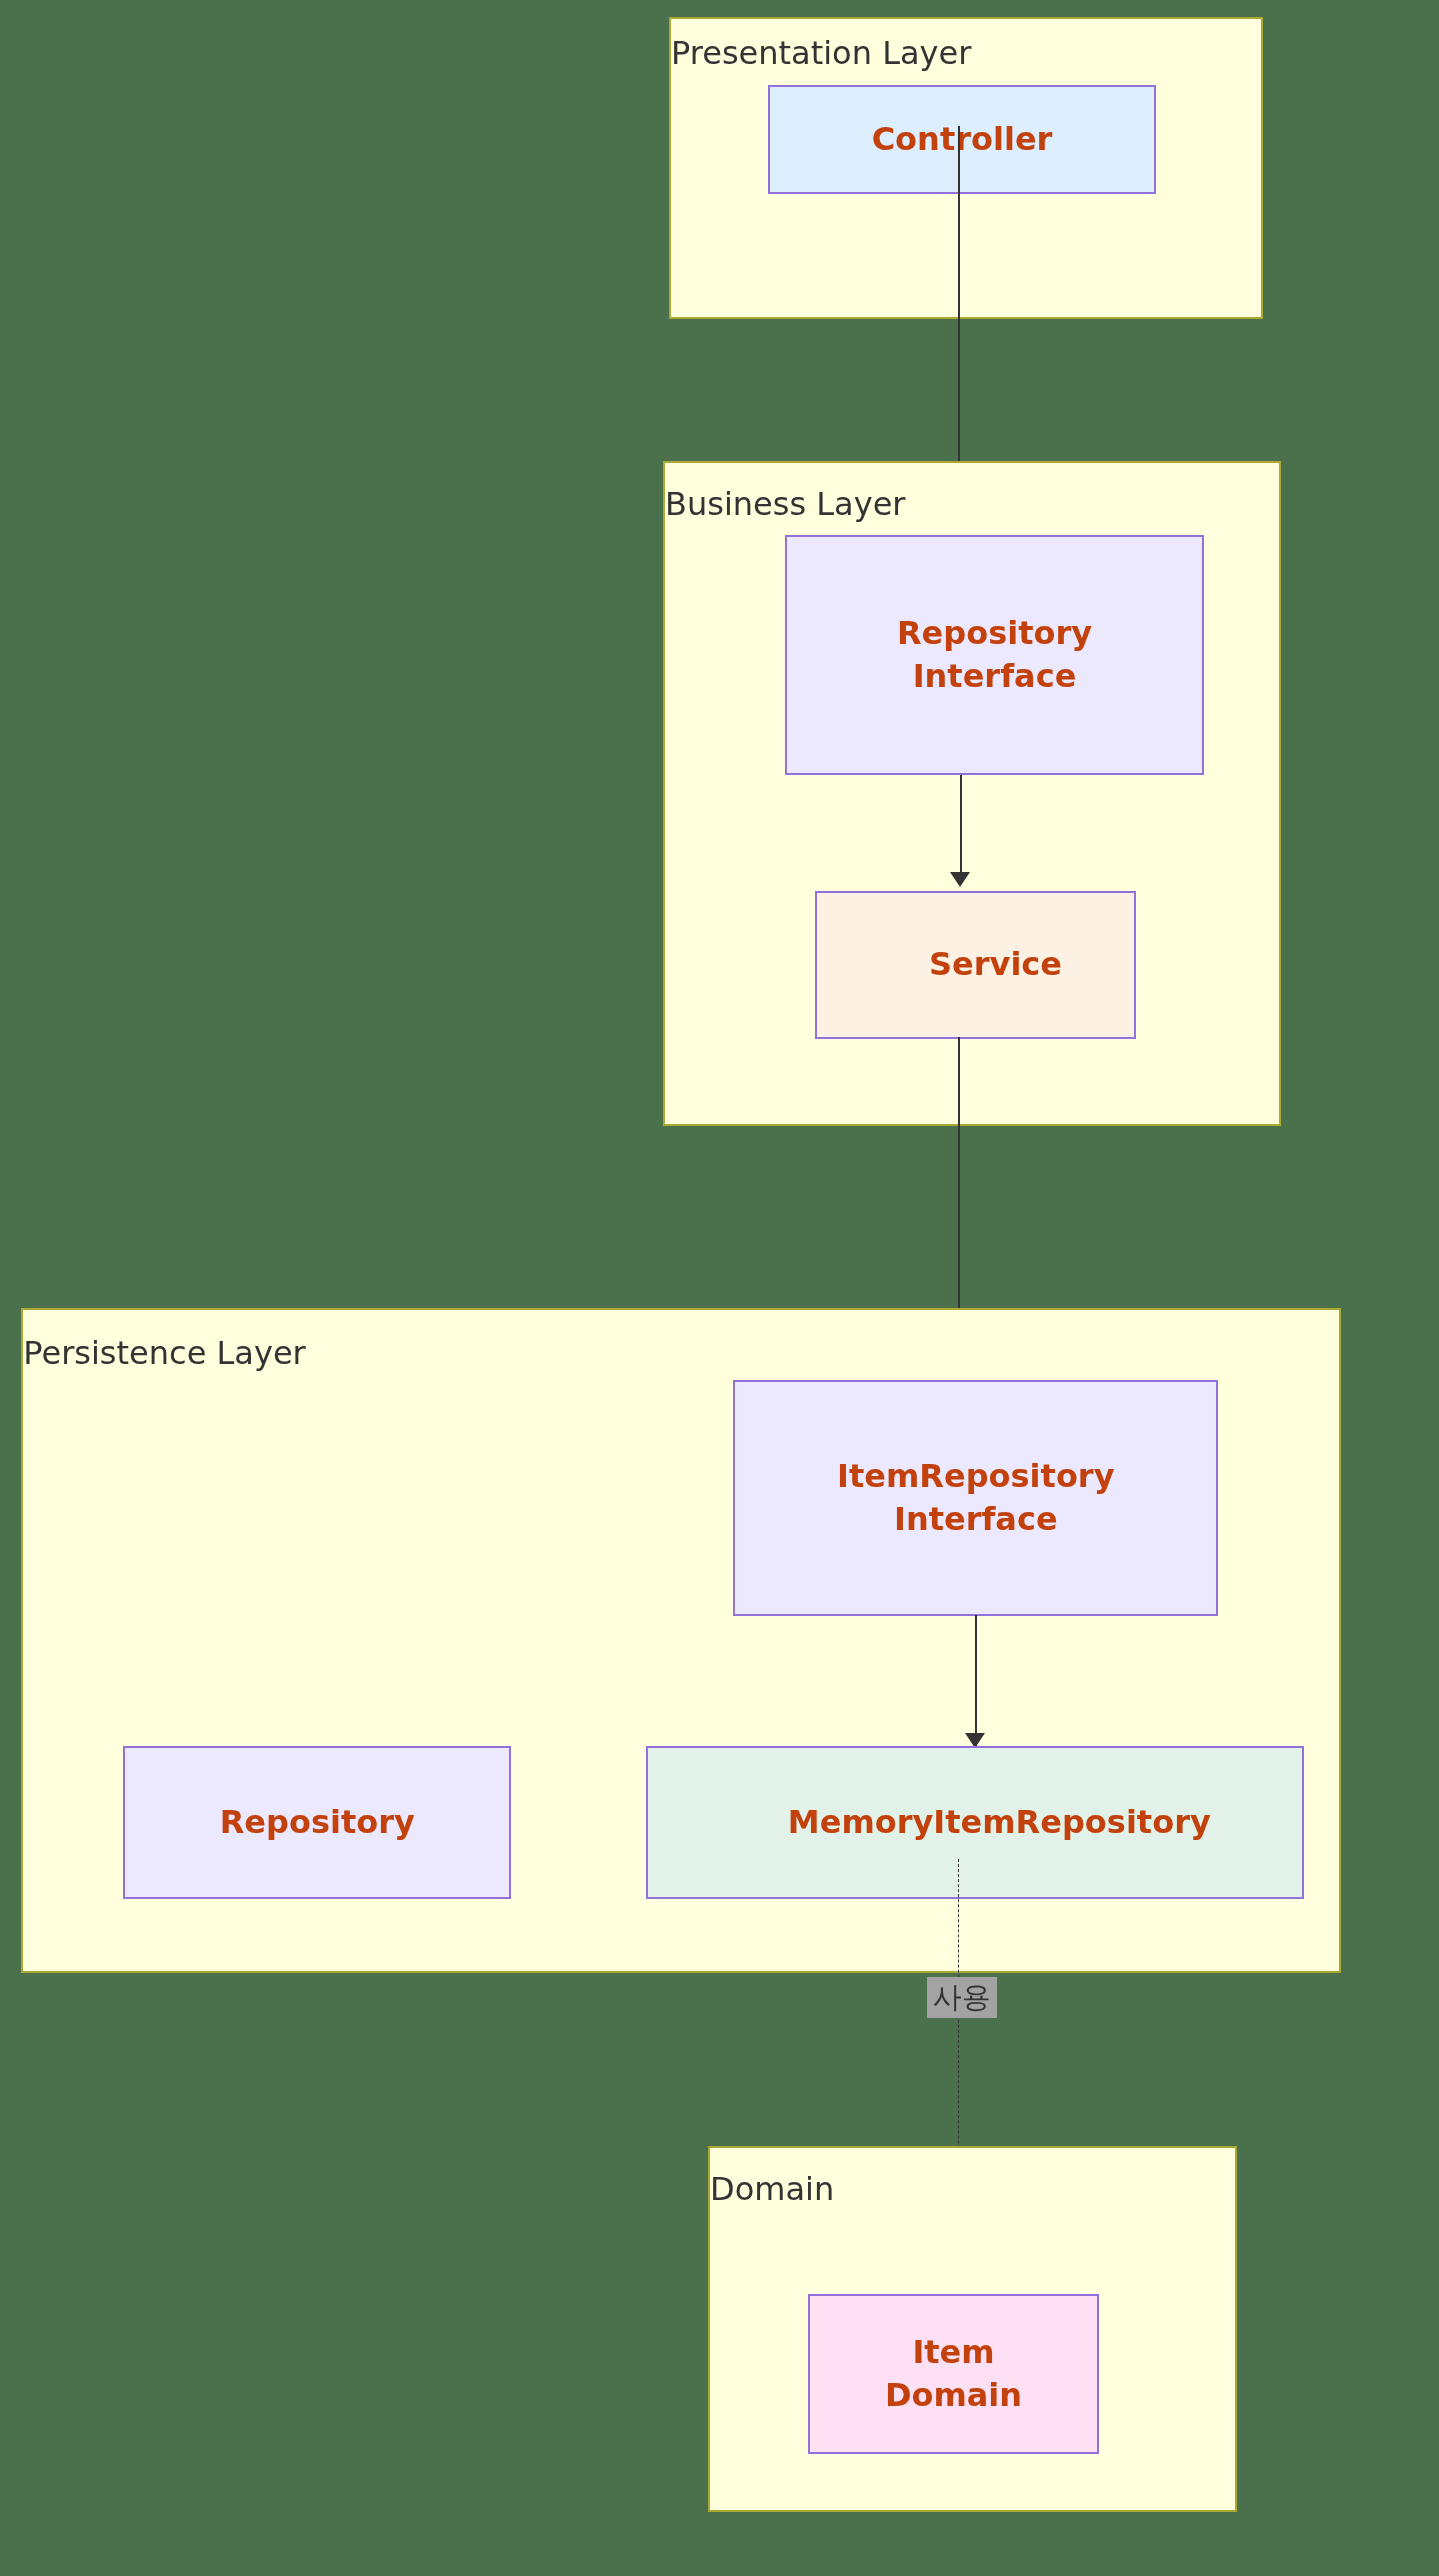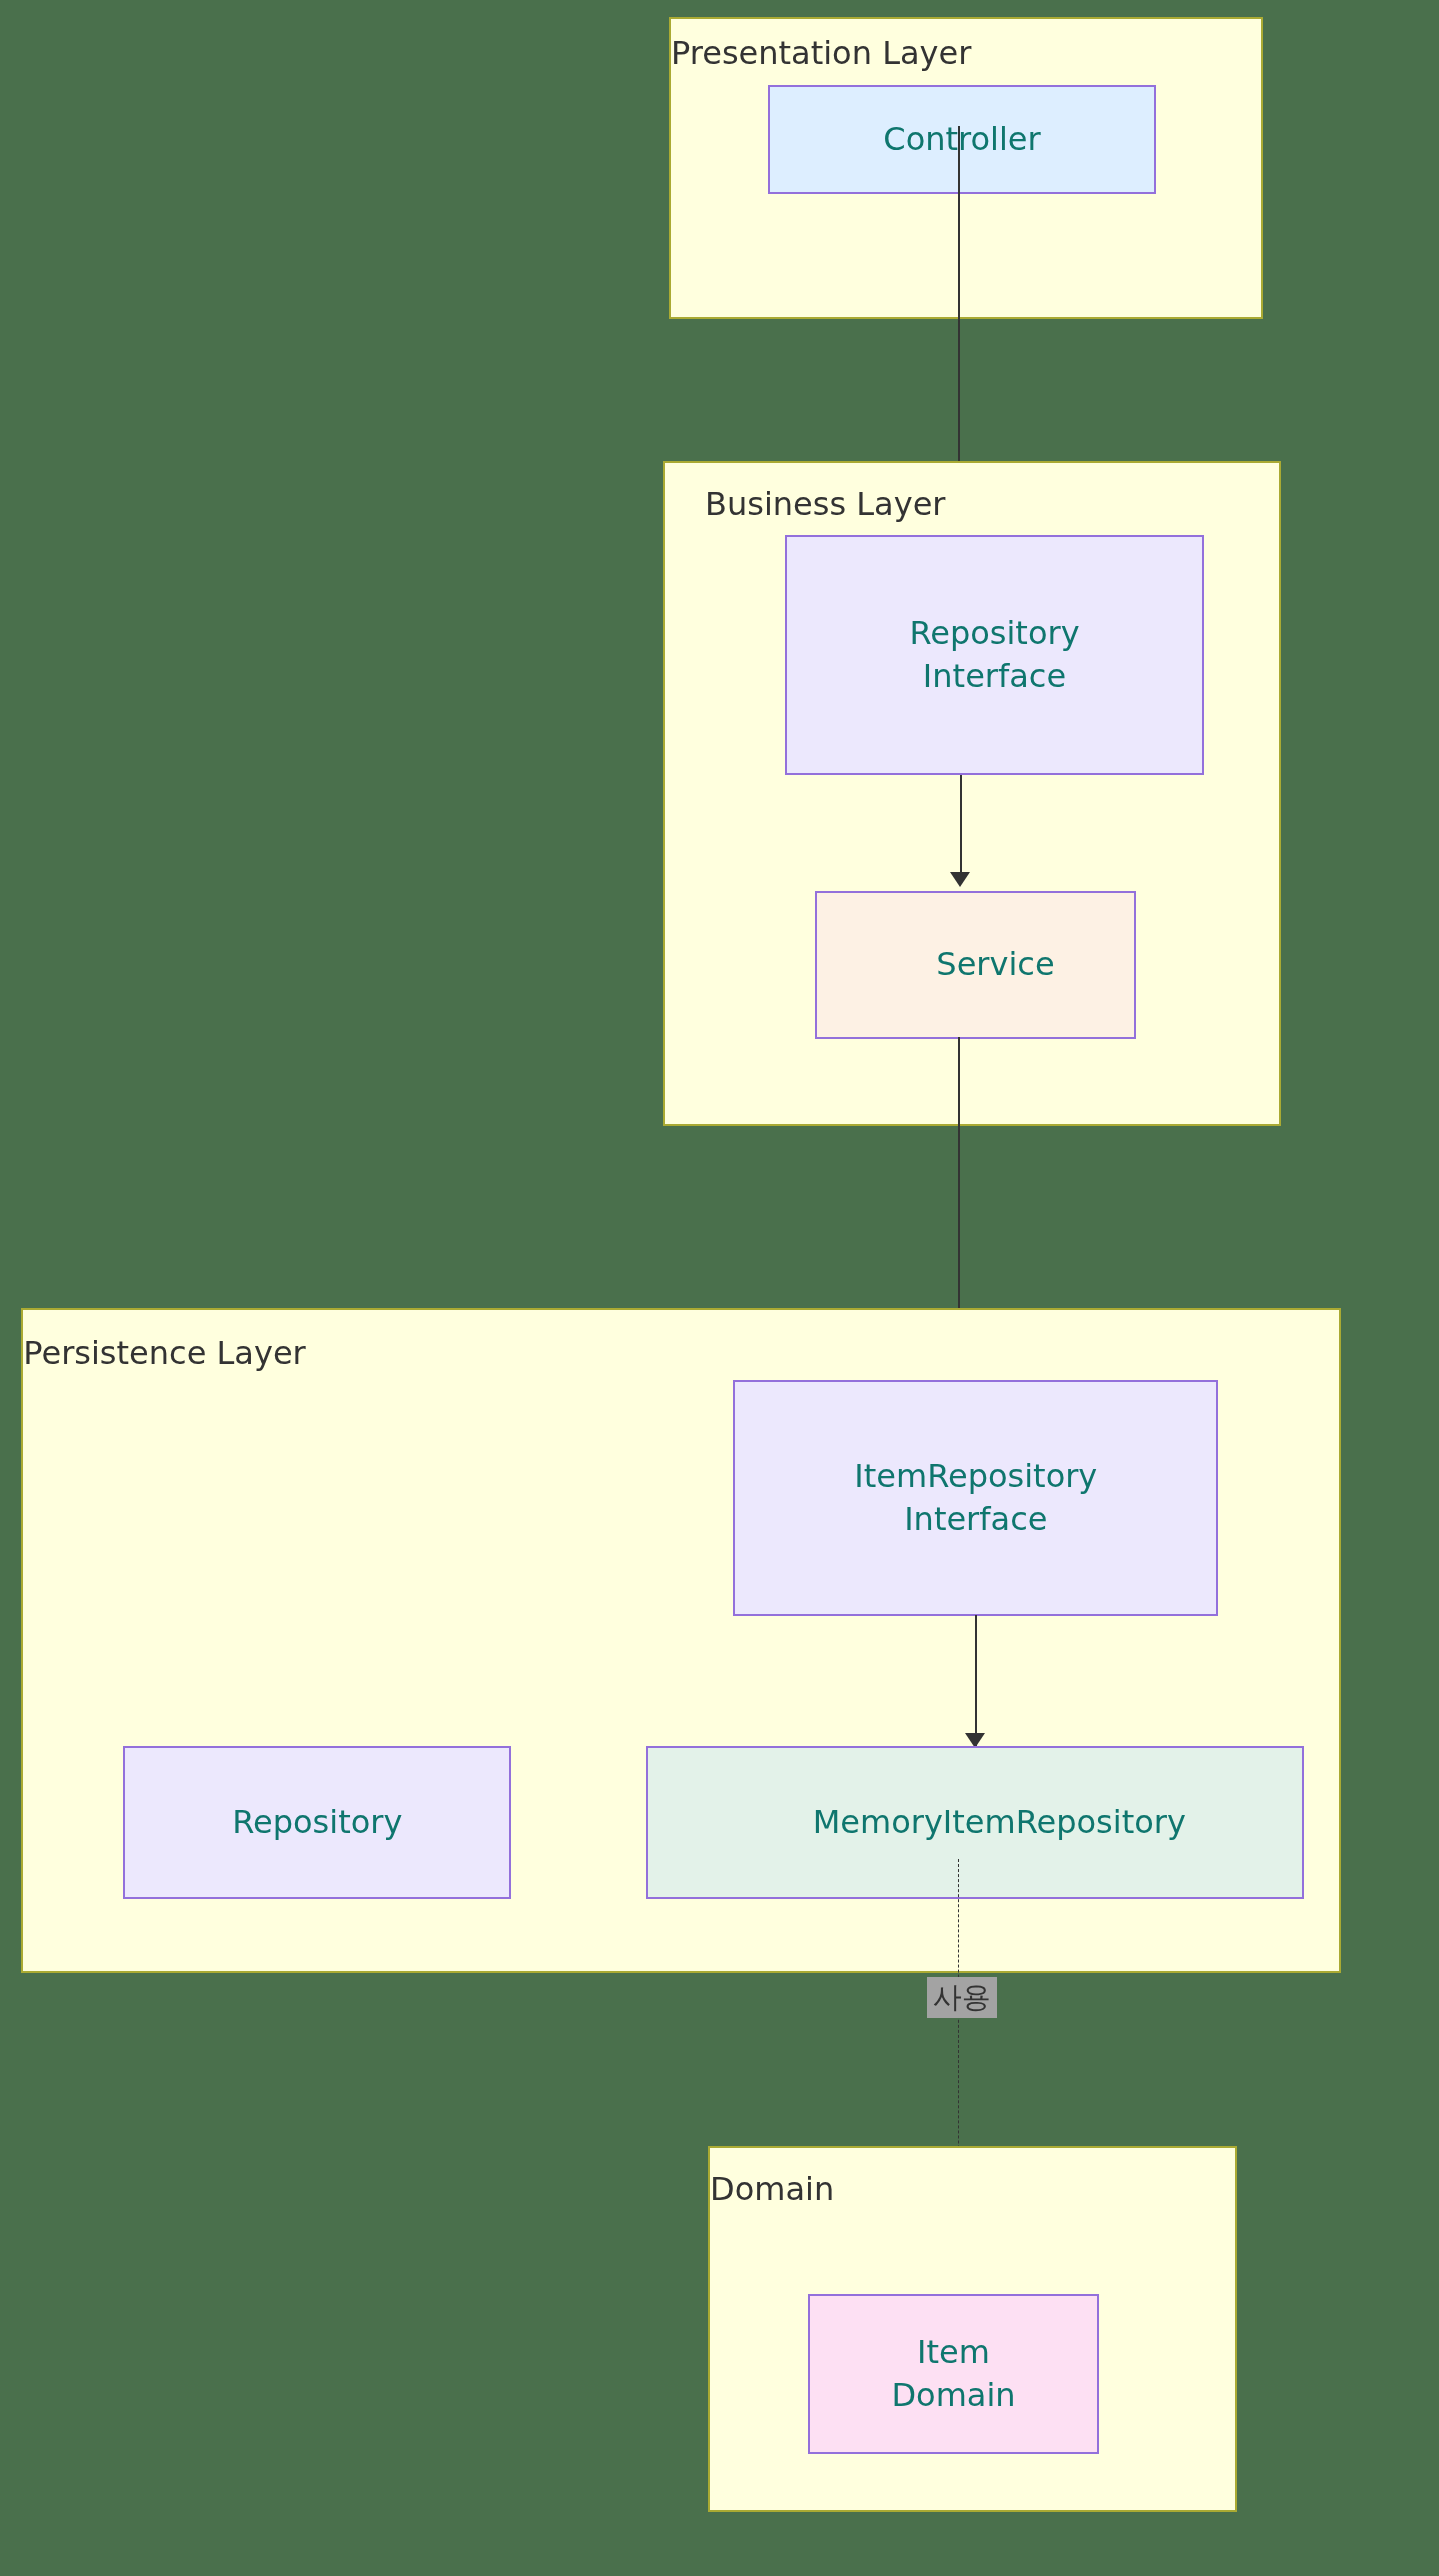--- a/index.html
+++ b/index.html
@@ -41,23 +41,24 @@
   
   .node {
     position: absolute;
     box-sizing: border-box;
     border: 2.9px solid #9370db;
     display: flex;
     flex-direction: column;
     align-items: center;
     justify-content: center;
     font-size: 32px;
-    color: #0f766e;
+    color: #c2410c;
     line-height: 1.35;
     text-align: right;
+    font-weight: bold;
   }
   .node .line { display: block; }
 
   .fill-blue     { background: #ddeeff; }
   .fill-lavender { background: #ece8fd; }
   .fill-cream    { background: #fdf1e4; }
   .fill-mint     { background: #e3f2e9; padding-left: 48px; }
   .fill-pink     { background: #fde0f3; }
 
   
@@ -99,21 +100,21 @@
     <div class="layer-title" style="top:17.4px;">Presentation Layer</div>
     <div class="node fill-blue" style="left:97px; top:66px; width:388px; height:109px;">
       <span class="line">Controller</span>
     </div>
   </div>
 
   <div class="edge-line" style="left:958px; top:126px; height:395px;"></div>
   <div class="arrowhead" style="left:949px; top:510px;"></div>
 
   <div class="layer" style="left:663px; top:461px; width:618px; height:665px;">
-    <div class="layer-title" style="top:25px;padding-left:40px;">Business Layer</div>
+    <div class="layer-title" style="top:25px;">Business Layer</div>
     <div class="node fill-lavender" style="left:120px; top:72px; width:419px; height:240px;">
       <span class="line">Repository</span>
       <span class="line">Interface</span>
     </div>
 
     <div class="edge-line" style="left:295px; top:312px; height:109px;"></div>
     <div class="arrowhead" style="left:285px; top:409px;"></div>
 
     <div class="node fill-cream" style="left:150px; top:428px; width:321px; height:148px;padding-left:40px;">
       <span class="line">Service</span>

